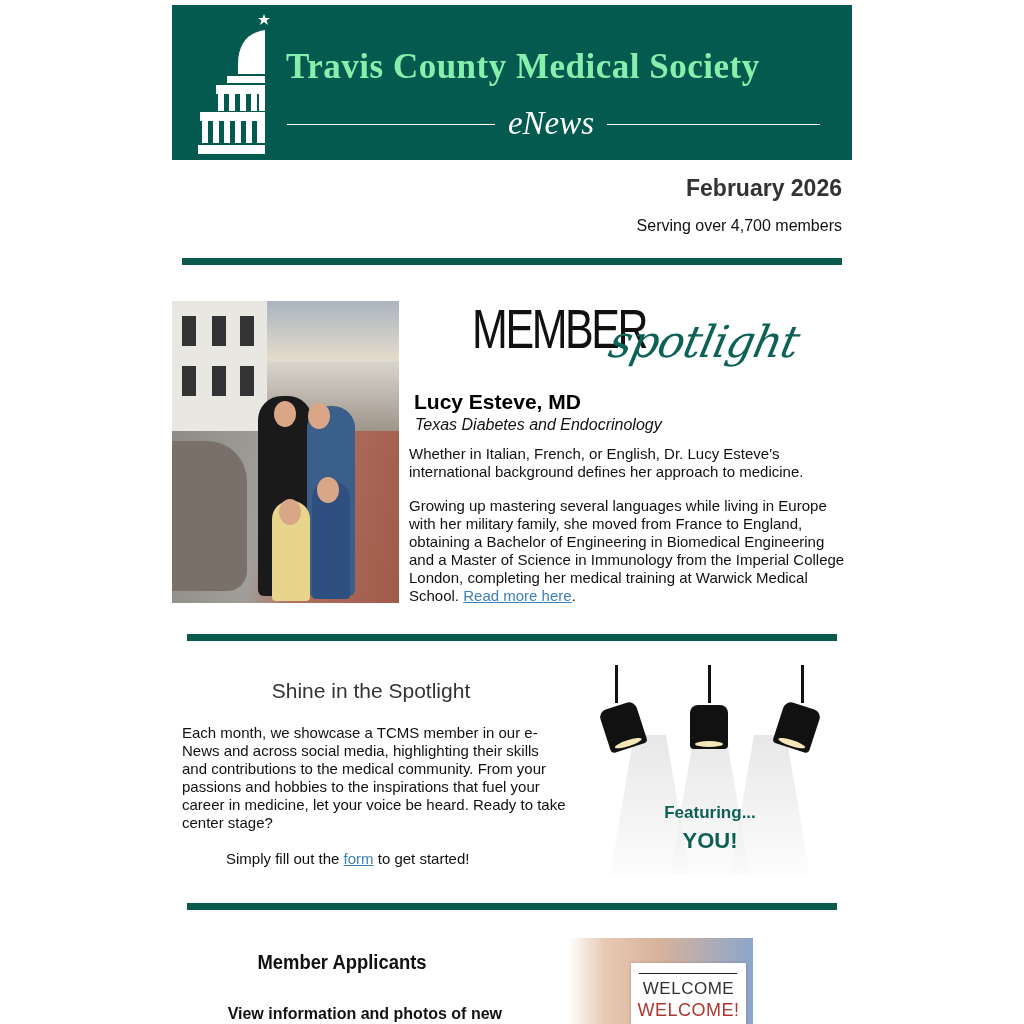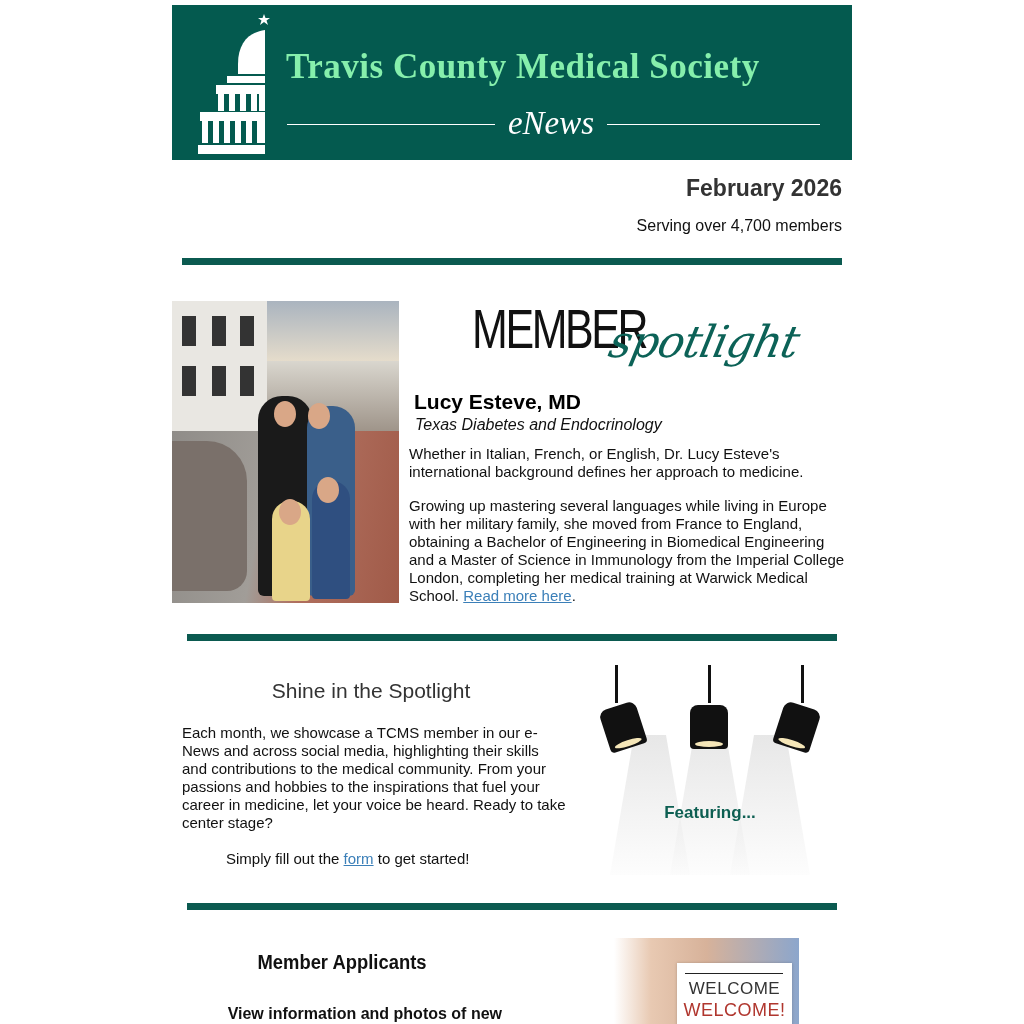--- a/index.html
+++ b/index.html
@@ -99,21 +99,21 @@
   .applicants-title {
     position: absolute; left: 182px; top: 951px; width: 320px; text-align: center;
     font-weight: bold; font-size: 20px; color: #111; transform: scaleX(0.92);
   }
   .applicants-sub {
     position: absolute; left: 182px; top: 1005px; width: 320px; text-align: right;
     font-weight: bold; font-size: 16px; color: #111;
   }
 
   .welcome-photo {
-    position: absolute; left: 614px; top: 938px; width: 185px; height: 86px; overflow: hidden;
+    position: absolute; left: 568px; top: 938px; width: 185px; height: 86px; overflow: hidden;
     background: linear-gradient(90deg, #ffffff 0%, #e8c9b2 20%, #d7b29a 50%, #8ca6cc 100%);
   }
   .welcome-card {
     position: absolute; left: 63px; top: 25px; width: 115px; height: 70px; background: #ffffff;
     box-shadow: 0 0 3px rgba(0,0,0,0.2);
   }
   .welcome-card .rule { position: absolute; left: 8px; width: 98px; height: 1px; background: #222; }
   .welcome-card .w1 { position: absolute; left: 0; top: 16px; width: 115px; text-align: center; font-size: 17px; color: #333; letter-spacing: 0.5px; }
   .welcome-card .w2 { position: absolute; left: 0; top: 37px; width: 115px; text-align: center; font-size: 18px; color: #b0362e; letter-spacing: 0.5px; }
 </style>
@@ -194,20 +194,21 @@
   <div class="beam" style="left:20px;"></div>
   <div class="beam" style="left:80px;"></div>
   <div class="beam" style="left:140px;"></div>
   <div class="rod" style="left:25px;"></div>
   <div class="rod" style="left:118px;"></div>
   <div class="rod" style="left:211px;"></div>
   <div class="lamp" style="left:14px;transform:rotate(-18deg);"></div>
   <div class="lamp" style="left:100px;"></div>
   <div class="lamp" style="left:188px;transform:rotate(18deg);"></div>
   <div class="spot-text t2">Featuring...</div>
+  <div class="spot-text t3">YOU!</div>
 </div>
 
 <div class="divider d3"></div>
 
 <div class="applicants-title">Member Applicants</div>
 <div class="applicants-sub">View information and photos of new</div>
 
 <div class="welcome-photo">
   <div class="welcome-card">
     <div class="rule" style="top:10px;"></div>

